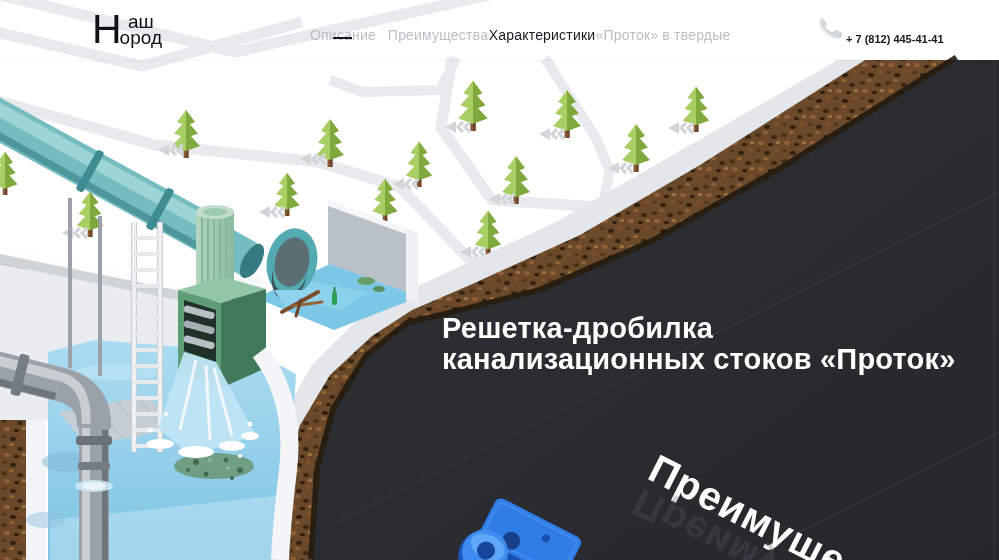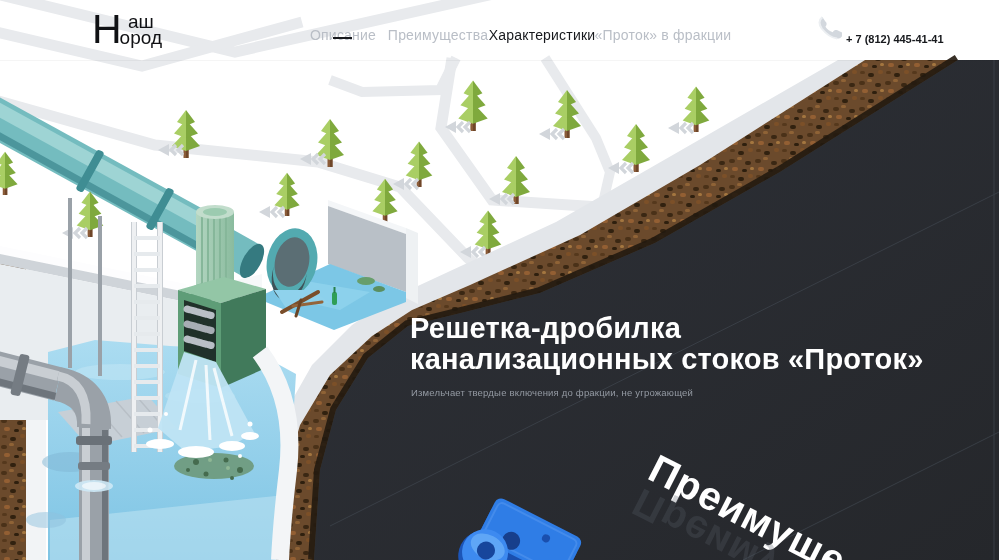--- a/index.html
+++ b/index.html
@@ -14,21 +14,21 @@
   .nav-item{position:absolute;top:27px;transform:translateX(-50%);font-size:14px;color:#b9bec6;cursor:pointer;white-space:nowrap;letter-spacing:.2px;}
   .nav-item.dark{color:#17191d;font-weight:400;}
   .n0{left:343px}.n1{left:438px}.n2{left:542px}.n3{left:663px}
   .nav-underline{position:absolute;left:333px;top:37px;width:19px;height:2px;background:#17191d;}
   .phone-num{position:absolute;left:846px;top:33px;font-size:11px;font-weight:700;color:#17191d;white-space:nowrap;cursor:pointer;}
   .phone-ic{position:absolute;left:816px;top:13px;width:26px;height:32px;cursor:pointer;}
 
   
   .hero{position:absolute;left:410px;top:313px;z-index:4;color:#fff;}
   .hero h1{margin:0;font-size:29px;line-height:31px;font-weight:700;letter-spacing:.2px;}
-  .hero h1 span{display:block;}
+  .hero h1 span{display:block;margin-left:32px;}
   .hero p{margin:11px 0 0 1px;font-size:9.5px;line-height:14px;color:#949aa3;letter-spacing:.2px;}
   .hero p span{display:block;}
 
   
   .adv{position:absolute;left:662px;top:446px;z-index:3;transform:rotate(27deg);transform-origin:0 0;
        font-weight:700;font-size:40px;letter-spacing:1px;white-space:nowrap;}
   .adv-main{display:block;color:#ffffff;}
   .adv-refl{display:block;position:absolute;left:1px;top:37px;transform:scaleY(-1);color:#59606a;opacity:.28;}
 </style>
 </head>
@@ -303,37 +303,36 @@
     <span class="adv-main">Преимущества</span>
     <span class="adv-refl">Преимущества</span>
   </div>
 
   <div class="hero">
     <h1>
       <span>Решетка-дробилка</span>
       <span>канализационных стоков «Проток»</span>
     </h1>
     <p>
-      <span>Измельчает твердые включения до фракции, не угрожающей</span>
     </p>
   </div>
 
   <header>
     <div class="logo">
       <span class="logo-h">Н</span>
       <span class="logo-col">
         <span>аш</span>
         <span>ород</span>
       </span>
     </div>
 
     <span class="nav-item n0">Описание</span>
     <span class="nav-item n1">Преимущества</span>
     <span class="nav-item n2 dark">Характеристики</span>
-    <span class="nav-item n3">«Проток» в фракции</span>
+    <span class="nav-item n3">«Проток» в твердые</span>
     <span class="nav-underline"></span>
 
     <svg class="phone-ic" viewBox="0 0 26 32">
       <g transform="rotate(-12 13 16)">
         <path d="M9 3 C5 5 4 9 6 14 C9 20 13 25 19 27 C22 28 25 26 26 23 L21 19 C20 18 18 18 17 19 L16 20 C13 18 11 16 10 13 L11 12 C12 11 12 9 11 8 Z" fill="#d3d8de"></path>
         <path d="M9 3 C5 5 4 9 6 14 C9 20 13 25 19 27" fill="none" stroke="#eceff2" stroke-width="2"></path>
       </g>
     </svg>
     <span class="phone-num">+ 7 (812) 445-41-41</span>
   </header>

